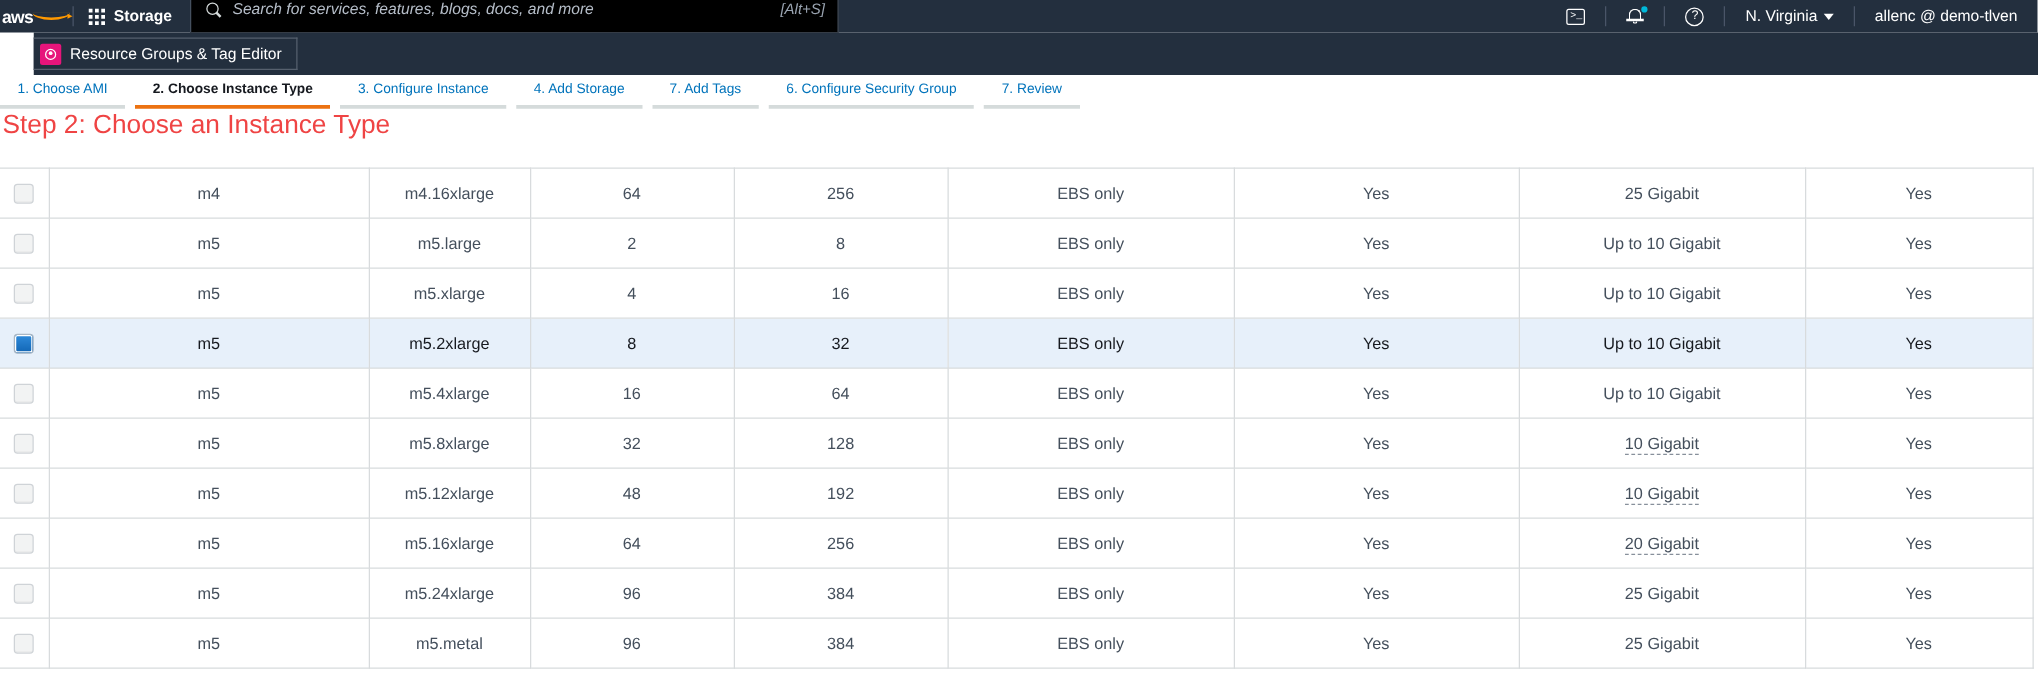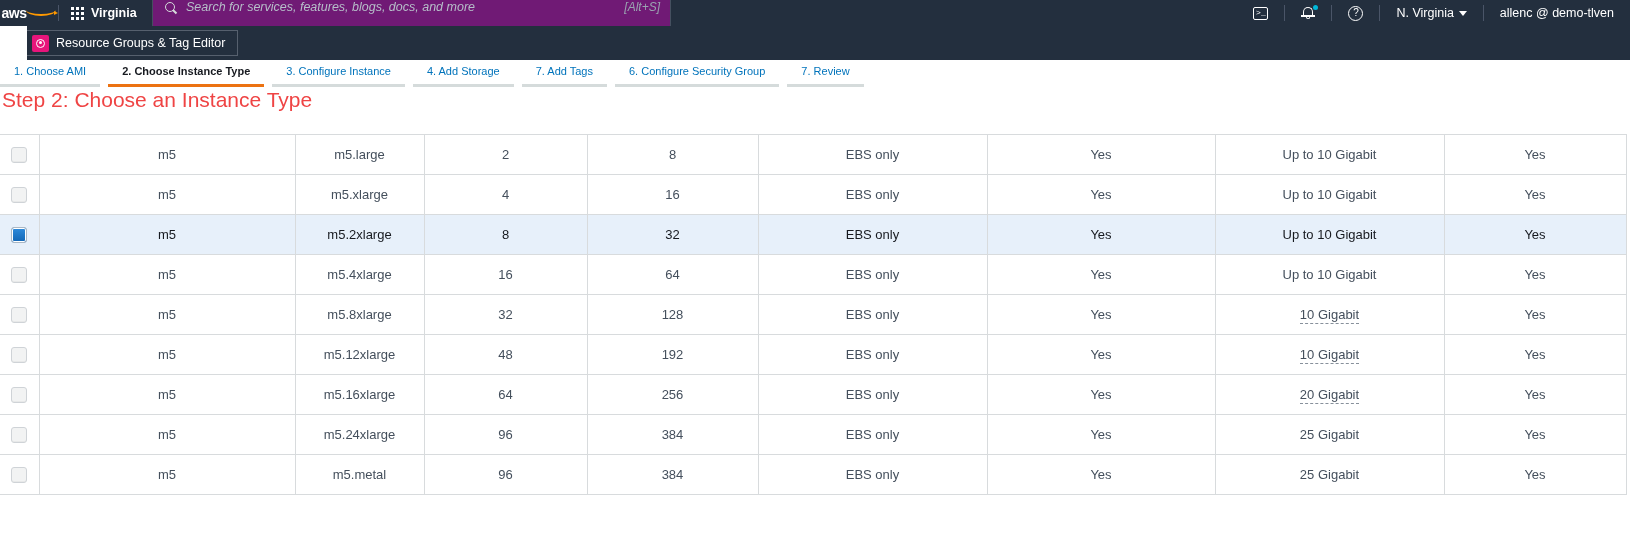--- a/index.html
+++ b/index.html
@@ -47,21 +47,21 @@
     height: 26px; padding: 0 10px 0 12px; cursor: pointer;
   }
   .grid-icon { display: grid; grid-template-columns: repeat(3,3px);
     grid-template-rows: repeat(3,3px); gap: 2px; }
   .grid-icon i { background: #ffffff; width: 3px; height: 3px; display: block; }
   #services-menu .label { color: #ffffff; font-size: 12.5px; font-weight: bold; }
 
   #search-box {
     position: absolute; left: 152px; top: 0;
     width: 519px; height: 26px;
-    background: #701a75;
+    background: #000000;
     border-left: 1px solid #45505f;
     border-right: 1px solid #45505f;
     display: flex; align-items: center; padding: 0 10px 12px 12px;
     cursor: text;
   }
   .search-glass {
     width: 10px; height: 10px; border: 1.8px solid #d5dbdb;
     border-radius: 50%; position: relative; flex: 0 0 auto;
   }
   .search-glass::after {
@@ -238,21 +238,21 @@
       <i></i>
         <i></i>
         <i></i>
         <i></i>
         <i></i>
         <i></i>
         <i></i>
         <i></i>
         <i></i>
     </span>
-    <span class="label">Virginia</span>
+    <span class="label">Storage</span>
   </div>
 
   <div id="search-box">
     <span class="search-glass"></span>
     <span id="search-input-text">Search for services, features, blogs, docs, and more</span>
     <span id="search-hint">[Alt+S]</span>
   </div>
 
   <div id="nav-right">
     <div class="nav-icon-btn">
@@ -341,20 +341,33 @@
     <col class="c5">
       <col class="c6">
       <col class="c7">
       <col class="c8">
   </colgroup>
   <tbody id="table-body">
       <tr class="">
         <td class="cb">
           <div class="chk"></div>
         </td>
+        <td>m4</td>
+        <td>m4.16xlarge</td>
+        <td>64</td>
+        <td>256</td>
+        <td>EBS only</td>
+        <td>Yes</td>
+        <td>25 Gigabit</td>
+        <td>Yes</td>
+      </tr>
+      <tr class="">
+        <td class="cb">
+          <div class="chk"></div>
+        </td>
         <td>m5</td>
         <td>m5.large</td>
         <td>2</td>
         <td>8</td>
         <td>EBS only</td>
         <td>Yes</td>
         <td>Up to 10 Gigabit</td>
         <td>Yes</td>
       </tr>
       <tr class="">

